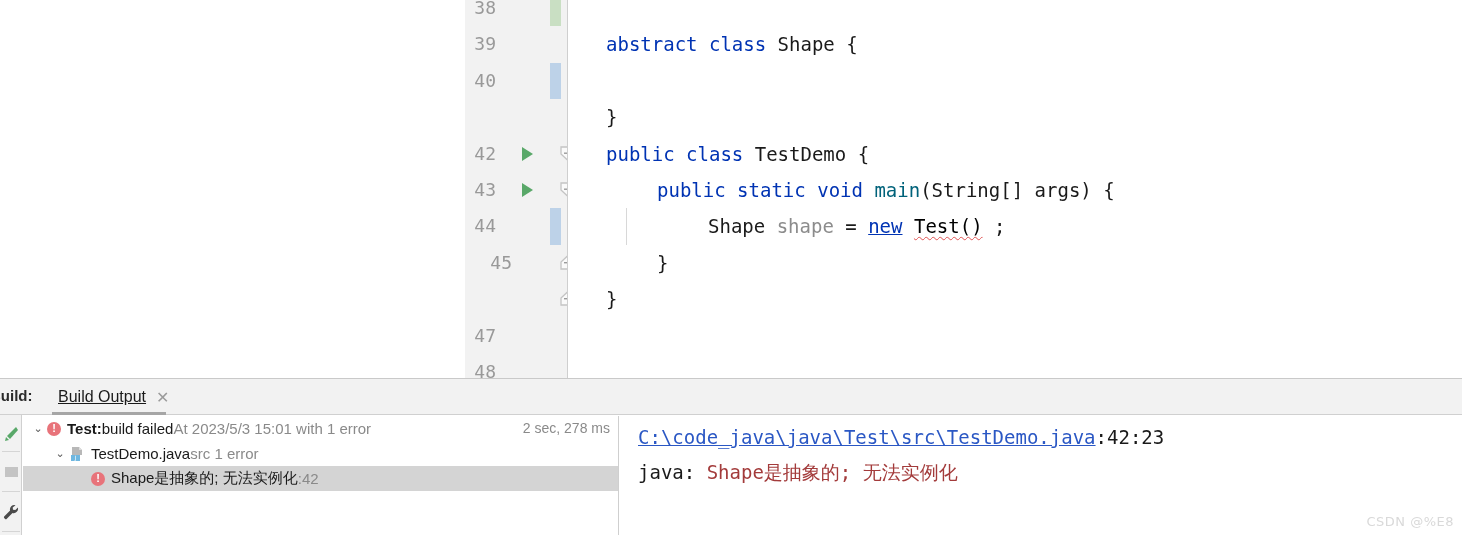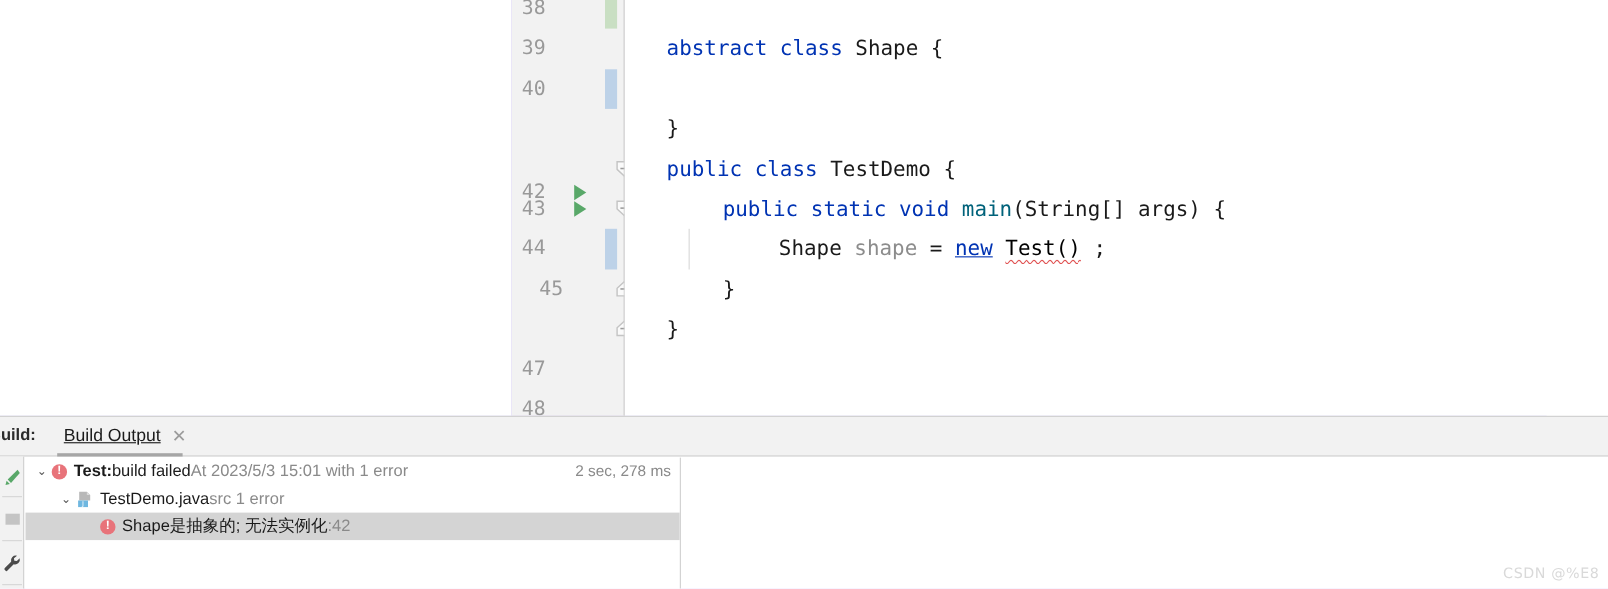--- a/index.html
+++ b/index.html
@@ -9,21 +9,21 @@
     background: #ffffff;
     font-family: "Liberation Sans", sans-serif;
     overflow: hidden;
   }
 
   #root { position: relative; width: 1462px; height: 535px; background: #ffffff; }
 
   
   #editor-area {
     position: absolute; left: 0; top: 0; width: 1406px; height: 378px;
-    background: #c4b5fd;
+    background: #ef4444;
   }
   #editor-left-blank {
     position: absolute; left: 0; top: 0; width: 465px; height: 378px;
     background: #ffffff;
   }
   #gutter {
     position: absolute; left: 465px; top: 0; width: 103px; height: 378px;
     background: #f2f2f2;
     border-right: 1px solid #d4d4d4;
   }
@@ -199,21 +199,21 @@
           <span class="g-num">38</span>
           <span class="g-change added"></span>
         </div>
         <div class="g-row" style="position: absolute; left: 0px; top: 26.4px; width: 103px;">
           <span class="g-num">39</span>
         </div>
         <div class="g-row" style="position: absolute; left: 0px; top: 62.8px; width: 103px;">
           <span class="g-num">40</span>
           <span class="g-change modified"></span>
         </div>
-        <div class="g-row" style="position: absolute; left: 0px; top: 135.6px; width: 103px; margin-top: 21px;">
+        <div class="g-row" style="position: absolute; left: 0px; top: 135.6px; width: 103px;">
           <span class="g-num">42</span>
           <span class="g-run"></span>
         </div>
         <div class="g-row" style="position: absolute; left: 0px; top: 172px; width: 103px;">
           <span class="g-num">43</span>
           <span class="g-run"></span>
         </div>
         <div class="g-row" style="position: absolute; left: 0px; top: 208.4px; width: 103px;">
           <span class="g-num">44</span>
           <span class="g-change modified"></span>
@@ -328,18 +328,26 @@
           <span class="muted">src 1 error</span>
         </div>
         <div class="tree-row selected" style="padding-left: 50px;">
           <span class="chev"></span>
           <span class="err-icon">!</span>
           <span>Shape是抽象的; 无法实例化 </span>
           <span class="muted">:42</span>
         </div>
       </div>
 
+    <div id="detail-pane">
+      <div>
+        <span id="detail-link">C:\code_java\java\Test\src\TestDemo.java</span><span id="detail-loc">:42:23</span>
+      </div>
+      <div id="detail-msg-line">
+        <span class="msg-java">java: </span><span class="msg-err">Shape是抽象的; 无法实例化</span>
+      </div>
+    </div>
 
   </div>
 
   <div id="watermark">CSDN @%E8</div>
 
 </div>
 
 </body></html>

